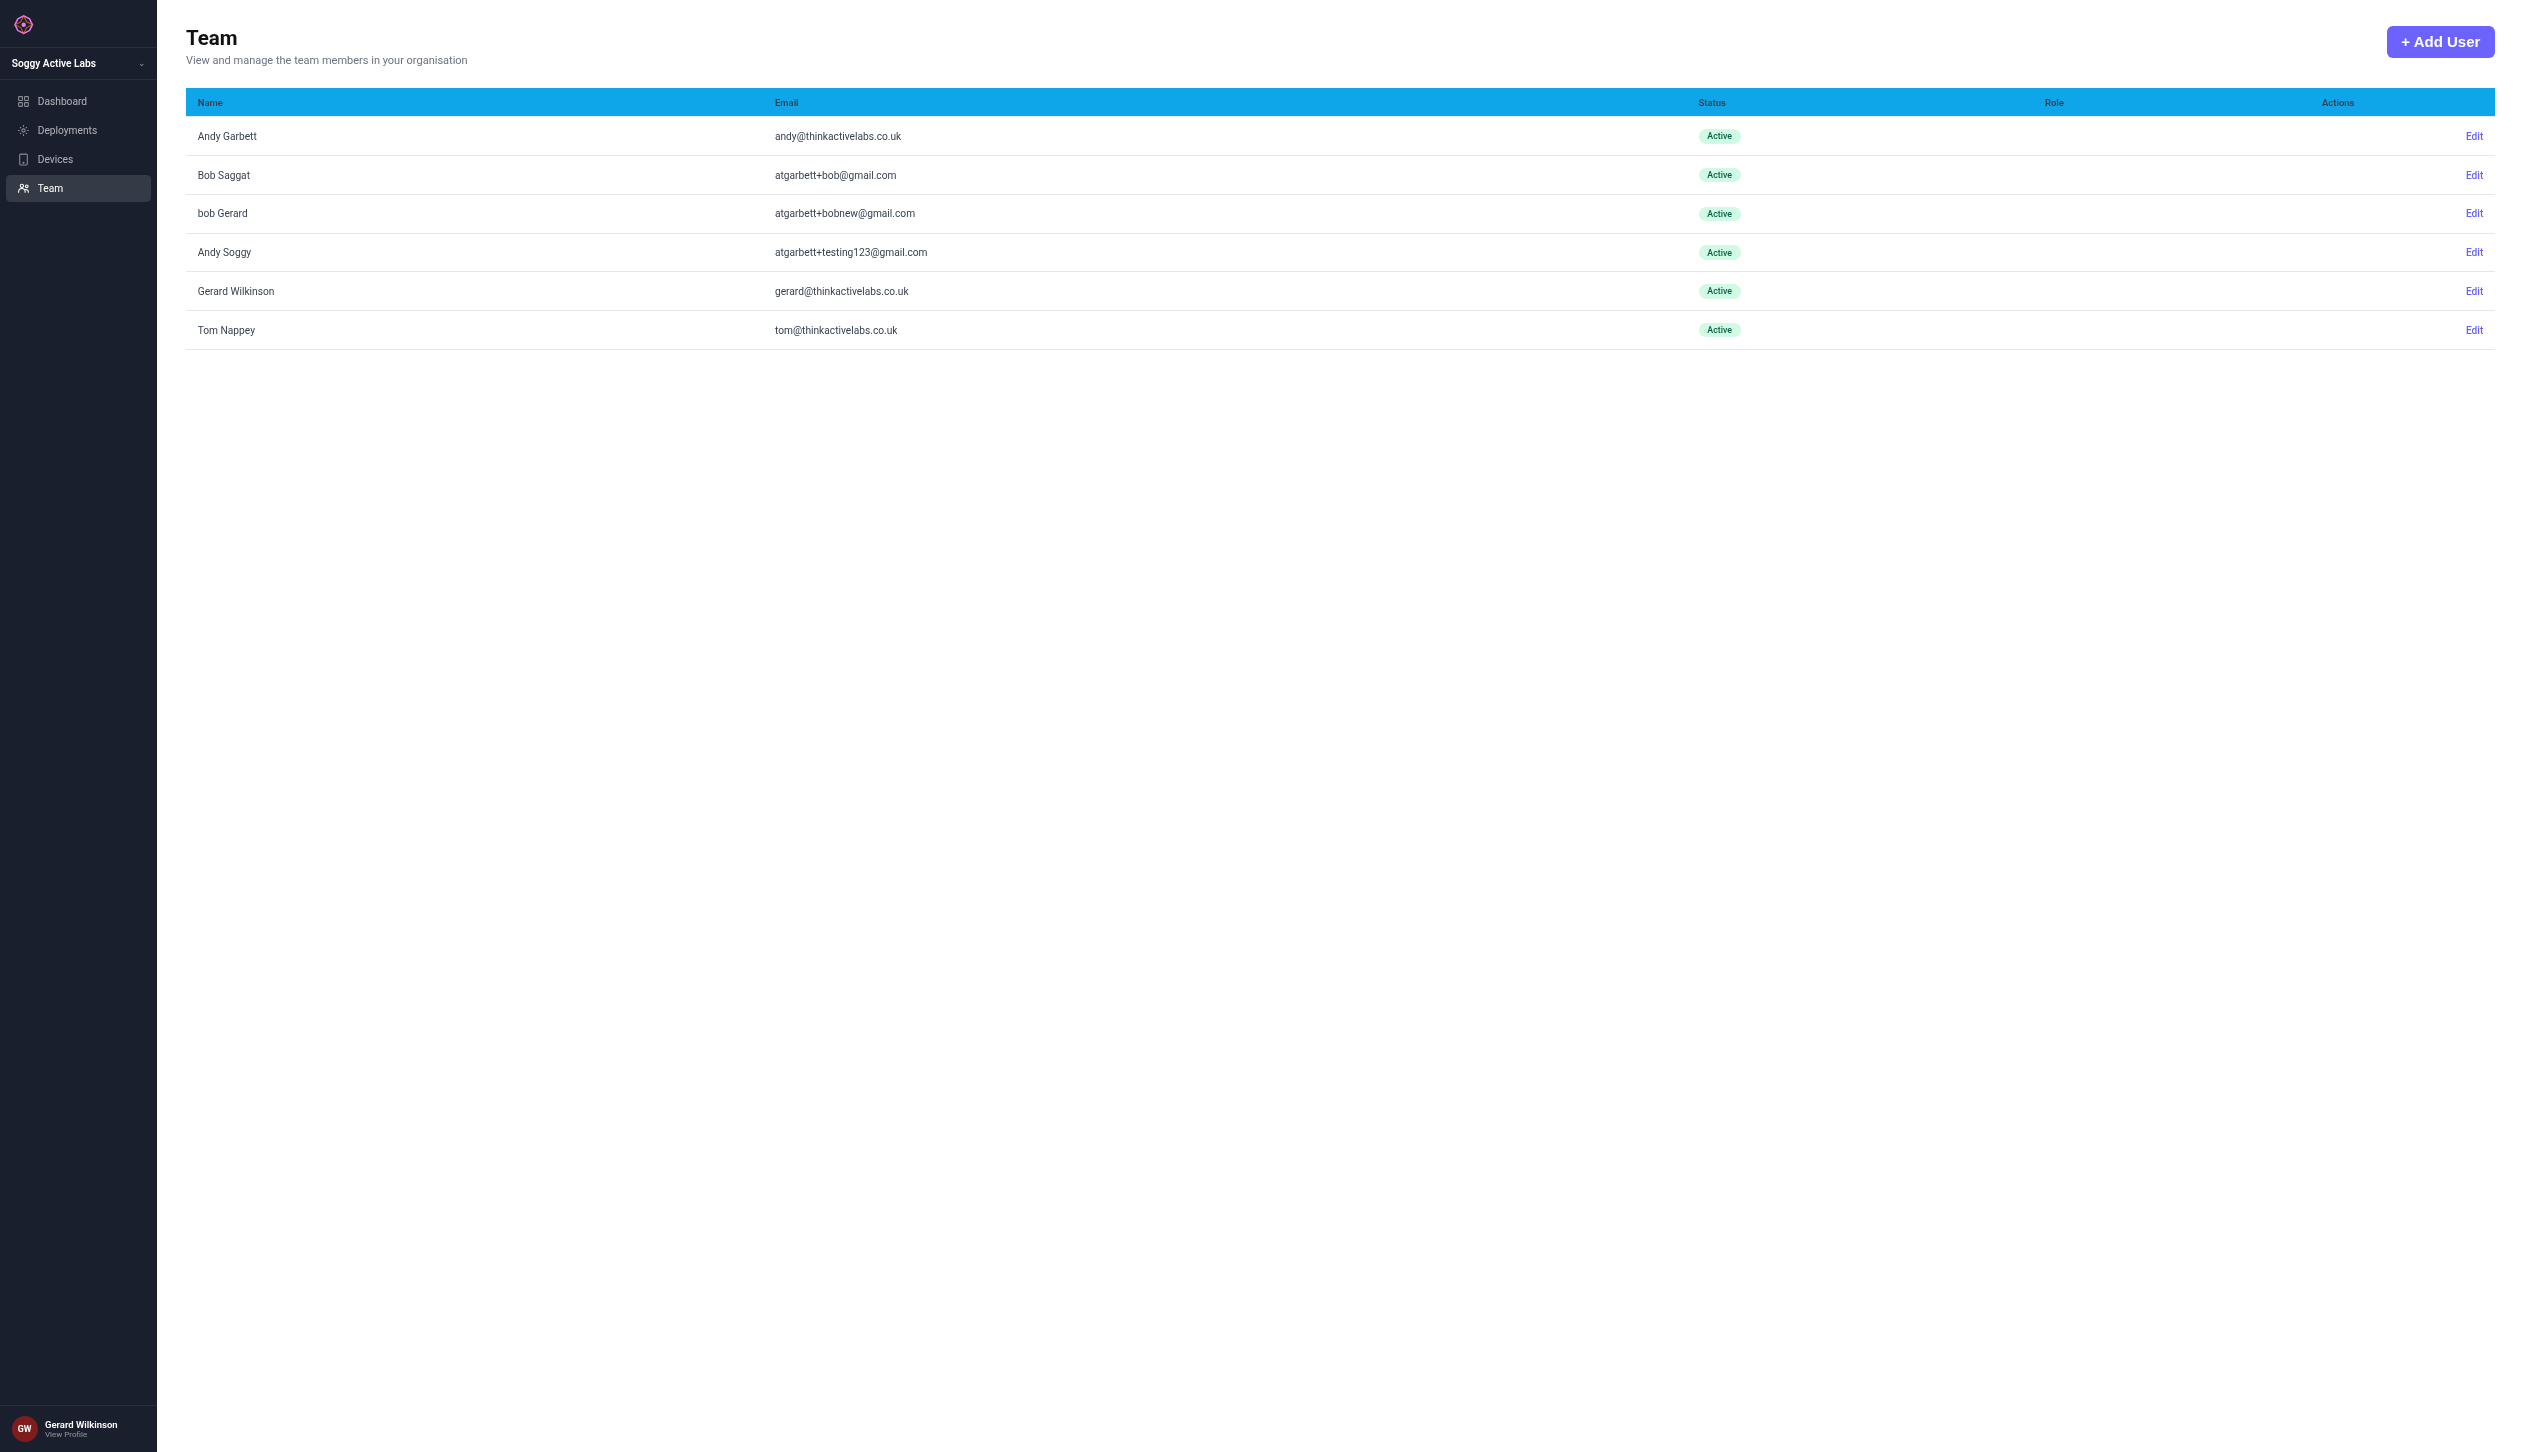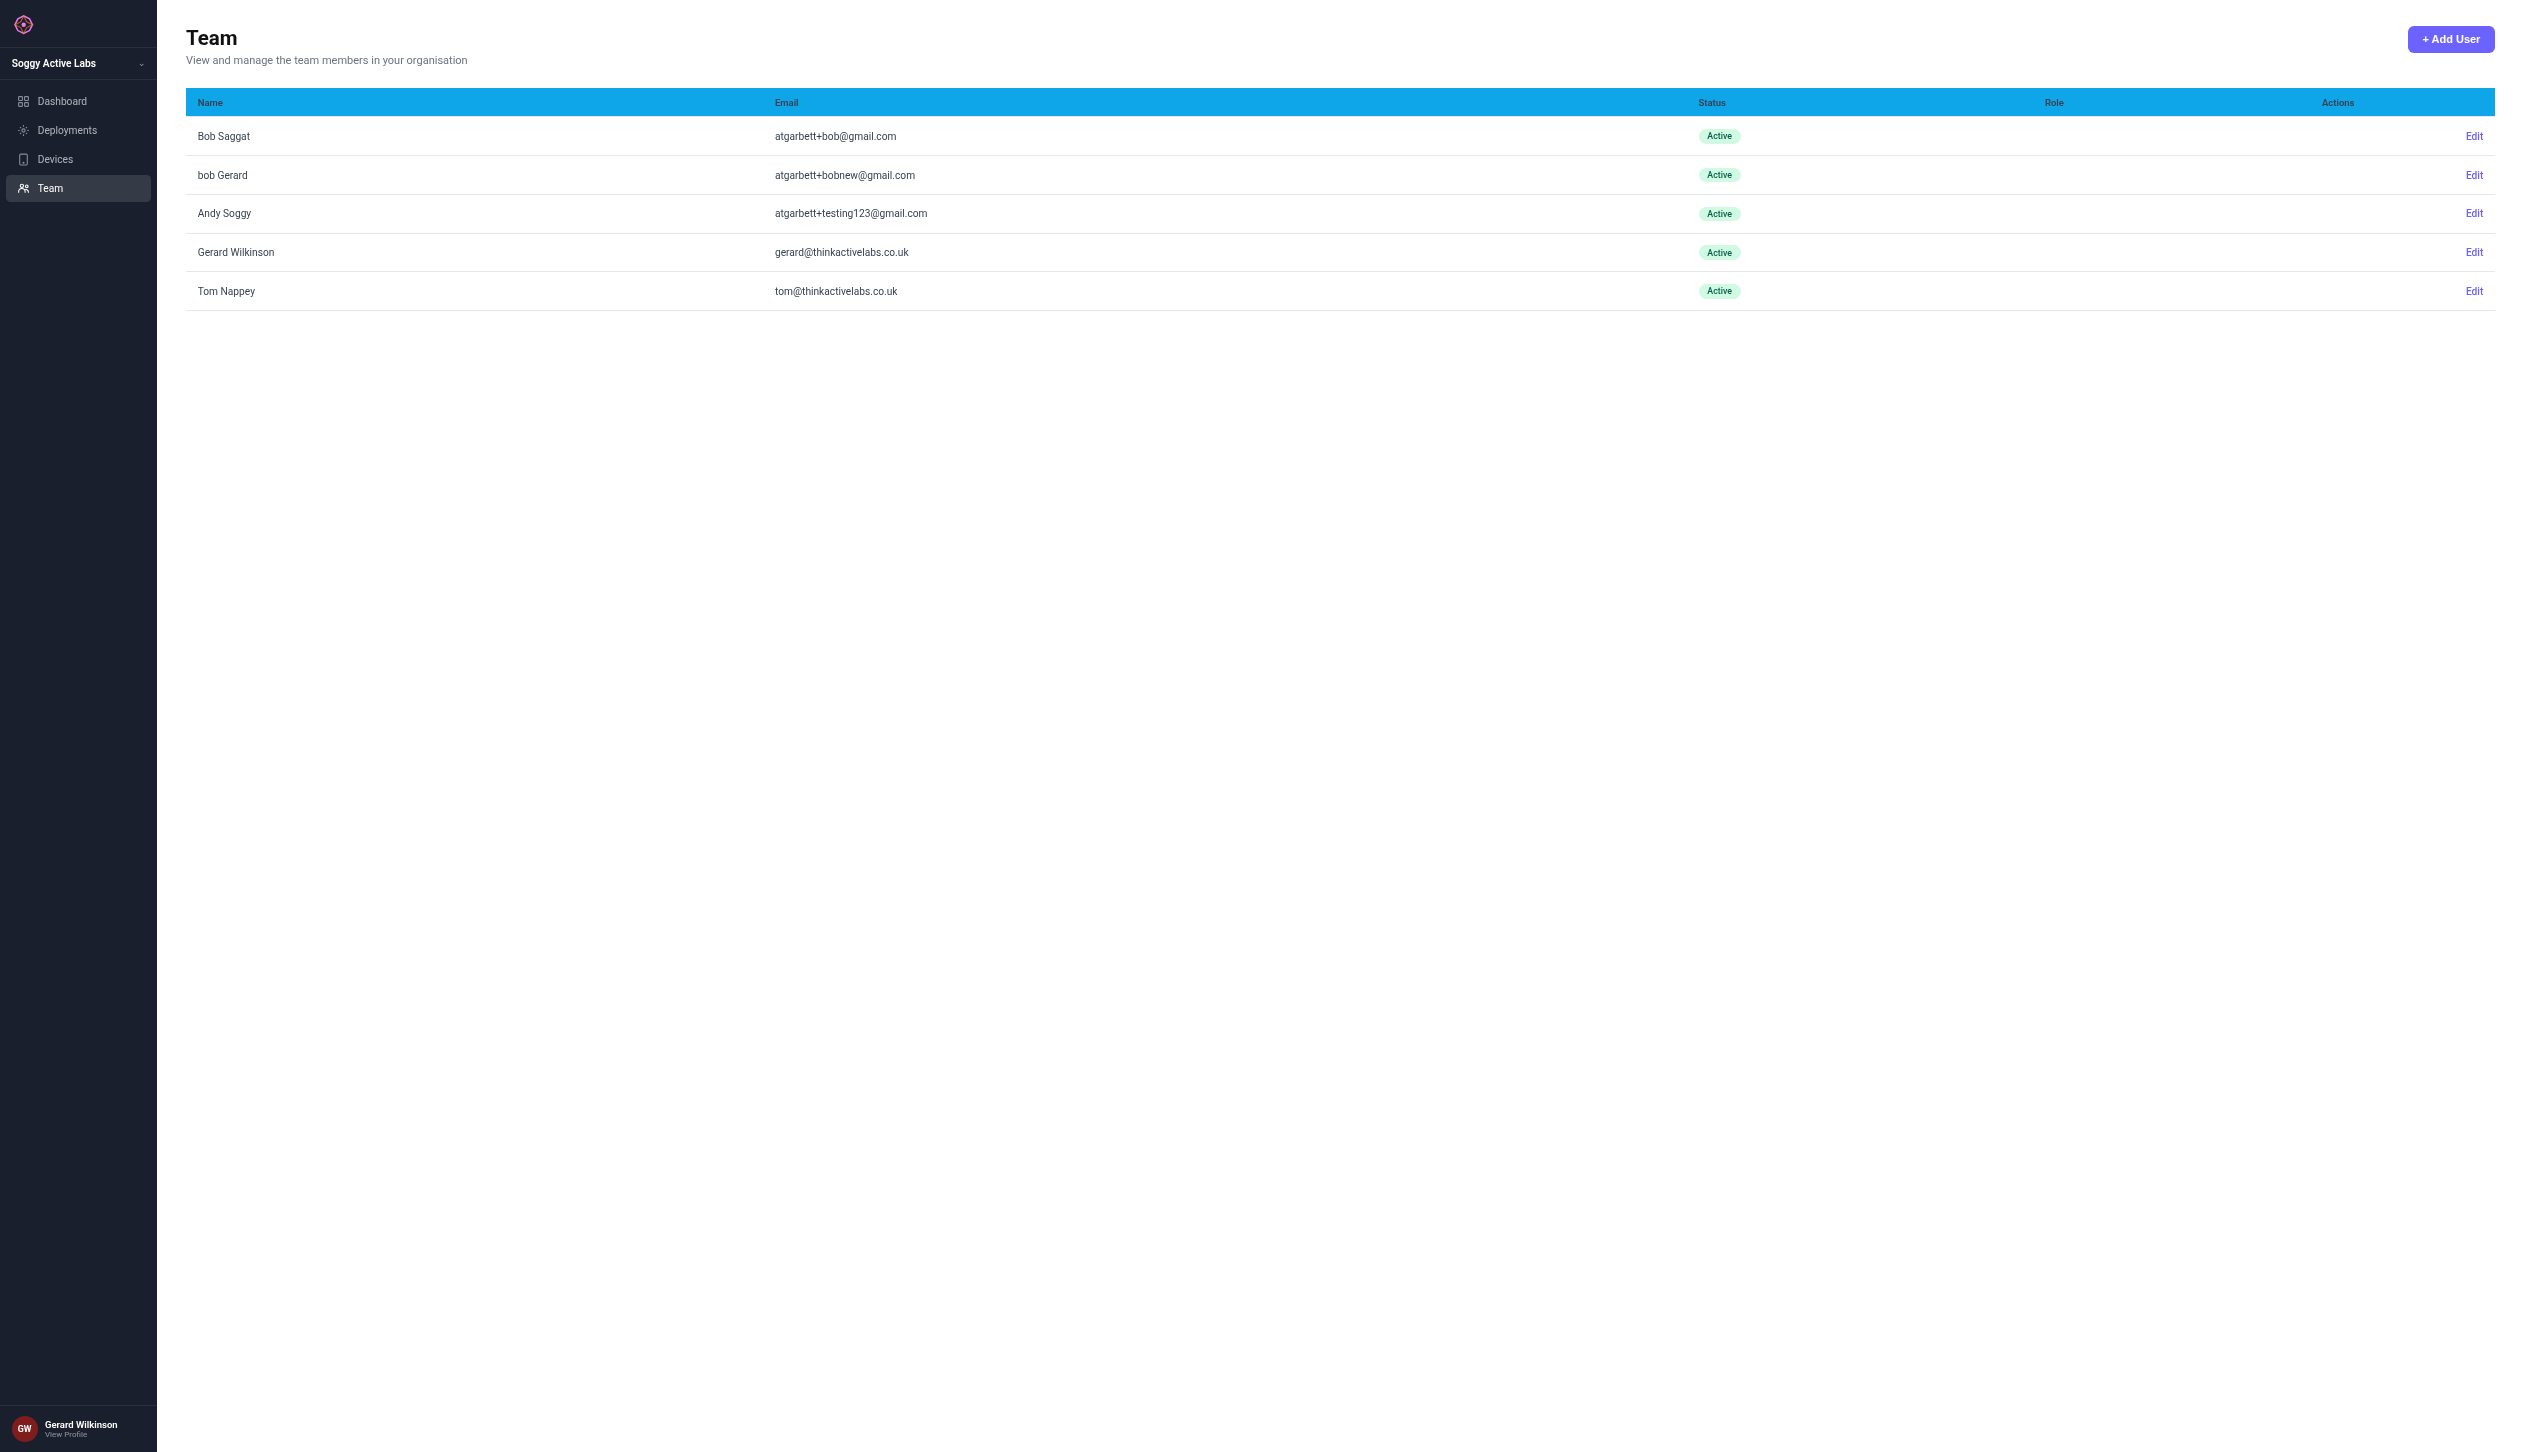--- a/index.html
+++ b/index.html
@@ -155,21 +155,21 @@
     }
 
     .add-user-btn {
       display: flex;
       align-items: center;
       background: #6c63ff;
       color: #fff;
       border: none;
       border-radius: 5.8px;
       padding: 7.3px 14.6px;
-      font-size: 11px;
+      font-size: 15px;
       font-weight: 600;
       cursor: pointer;
       gap: 4.4px;
       white-space: nowrap;
     }
 
     
     .team-table {
       width: 100%;
       border-collapse: collapse;
@@ -304,20 +304,31 @@
     <thead>
       <tr>
         <th class="col-name">Name</th>
         <th class="col-email">Email</th>
         <th class="col-status">Status</th>
         <th class="col-role">Role</th>
         <th class="col-actions">Actions</th>
       </tr>
     </thead>
     <tbody id="table-body">
+    <tr>
+      <td>Andy Garbett</td>
+      <td>andy@thinkactivelabs.co.uk</td>
+      <td>
+        <span class="status-badge status-active">Active</span>
+      </td>
+      <td></td>
+      <td class="col-actions">
+        <span class="edit-link">Edit</span>
+      </td>
+    </tr>
         <tr>
       <td>Bob Saggat</td>
       <td>atgarbett+bob@gmail.com</td>
       <td>
         <span class="status-badge status-active">Active</span>
       </td>
       <td></td>
       <td class="col-actions">
         <span class="edit-link">Edit</span>
       </td>

